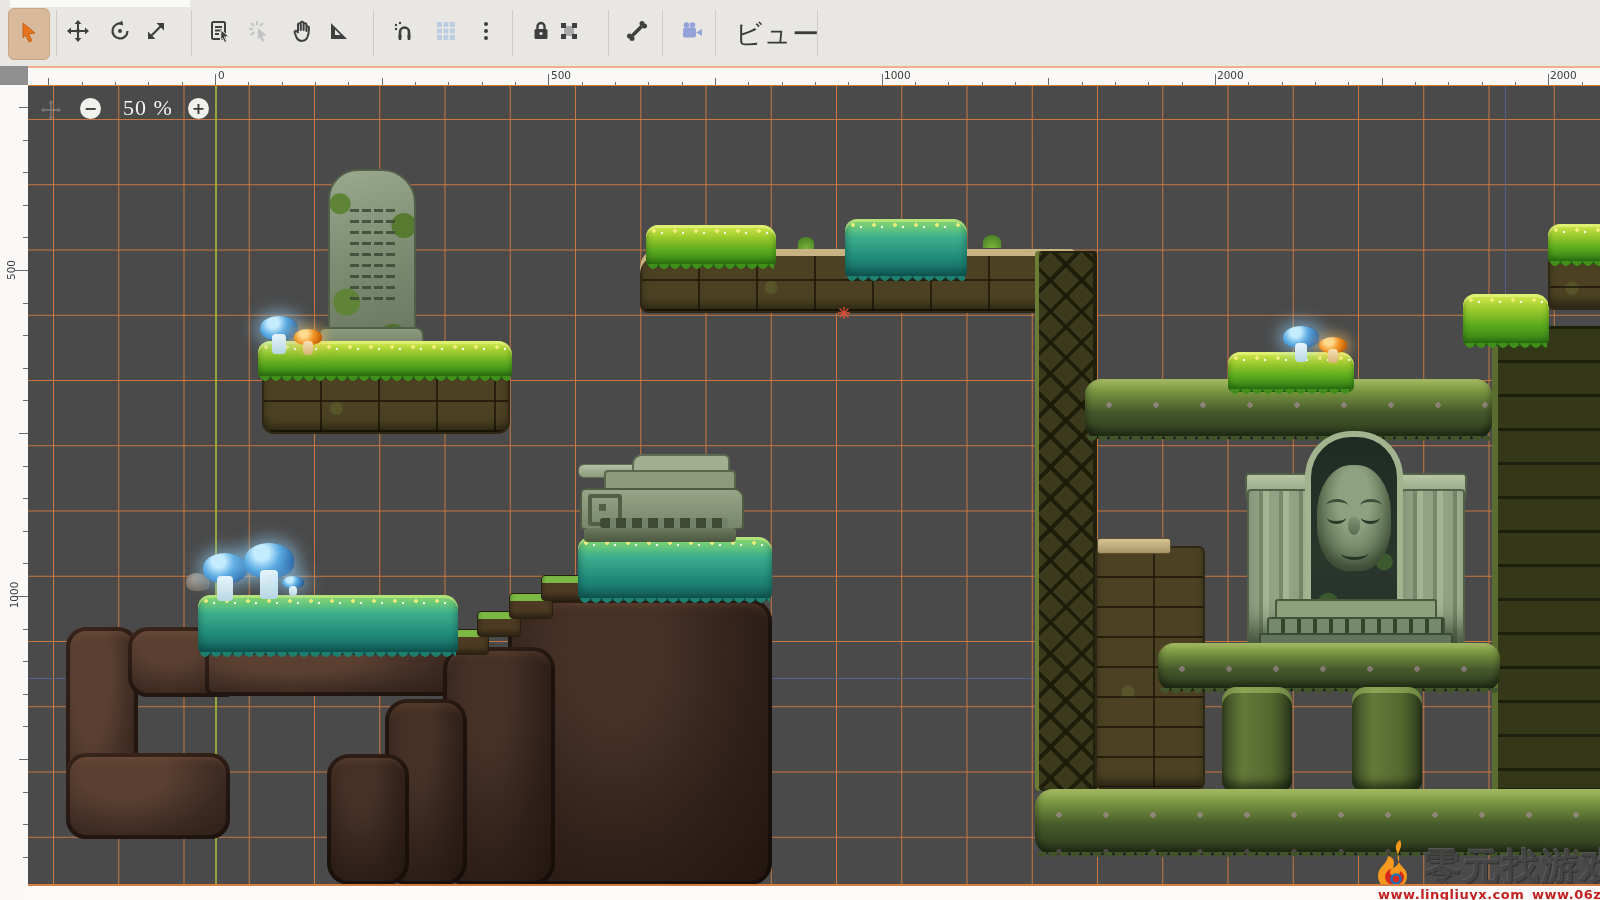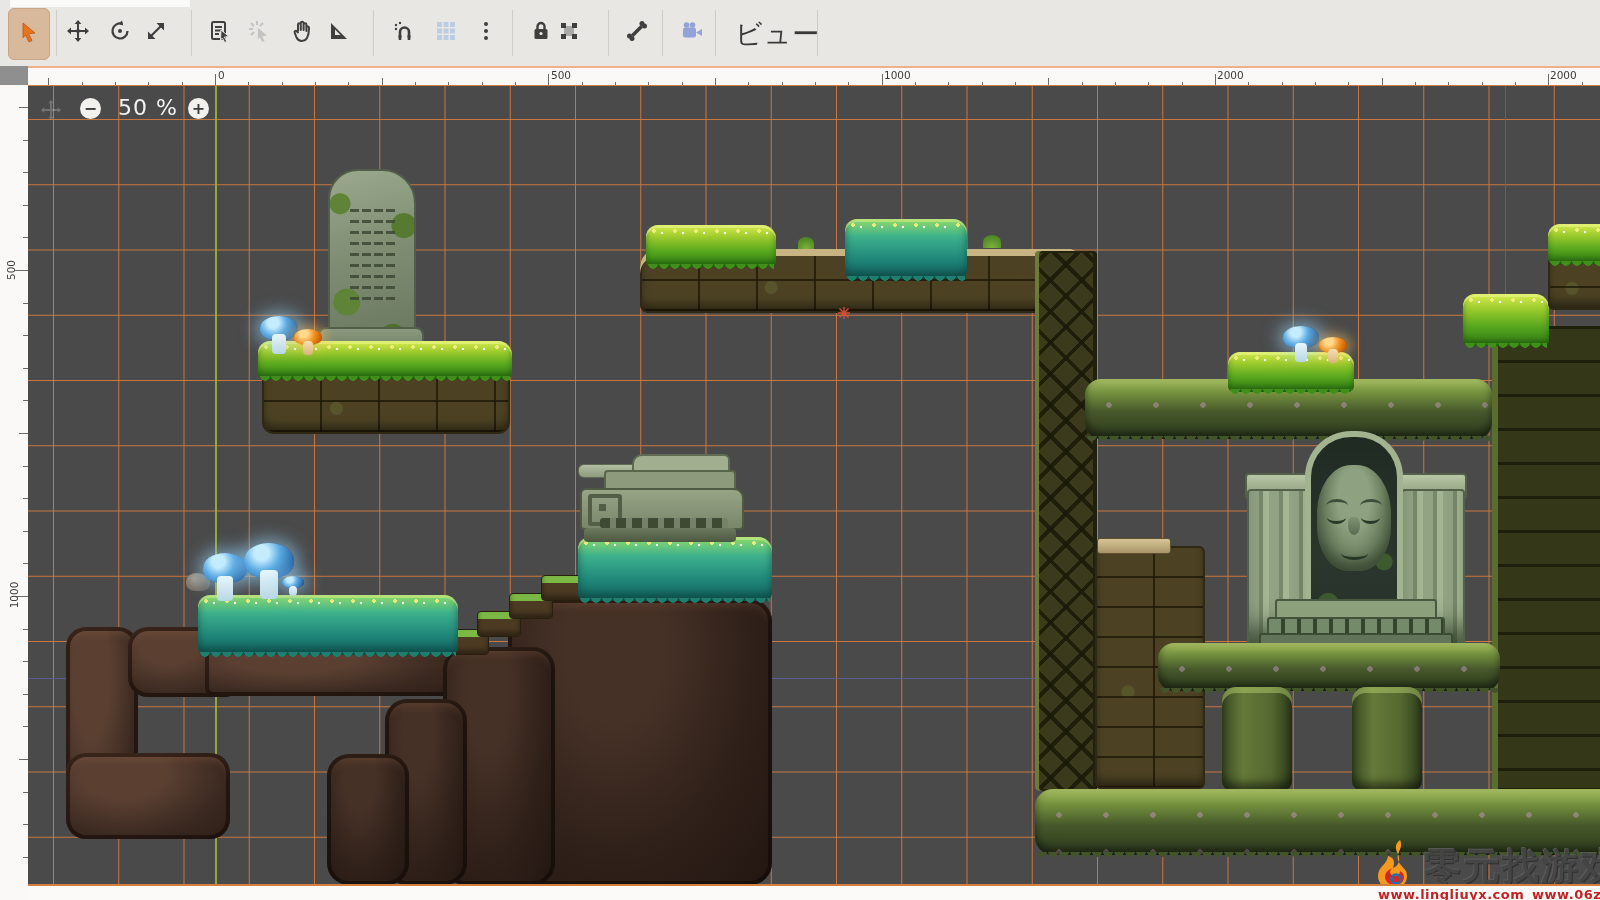--- a/index.html
+++ b/index.html
@@ -33,21 +33,21 @@
     background-size:65.25px 65.25px;background-position:25px 33px;}
   #bottom-strip{position:absolute;left:28px;top:884px;width:1572px;height:16px;background:#fbfaf9;border-top:2px solid #d37d3e;}
   #bottom-corner{position:absolute;left:0;top:884px;width:28px;height:16px;background:#faf9f7;}
 
   .axis-green{position:absolute;top:0;bottom:0;width:2px;background:#9cb13c;opacity:.9;}
   .guide{background:#5c629e;opacity:.85;}
 
   
   .zoom-btn{position:absolute;width:21px;height:21px;border-radius:50%;background:#f2f1ee;color:#3a3a3a;
     display:flex;align-items:center;justify-content:center;font-size:16px;font-weight:bold;line-height:1;cursor:pointer;}
-  .zoom-text{position:absolute;color:#f3f3f3;font-size:22px;letter-spacing:1px;}
+  .zoom-text{position:absolute;color:#f3f3f3;font-size:22px;letter-spacing:1px;font-family:Liberation Serif, serif;}
   .ghost-move{opacity:.28;}
 
   
   .grass-lime{background:linear-gradient(#d8ec52 0%,#9ecb2d 28%,#58a81e 62%,#2f7a14 100%);
     border-radius:12px 14px 6px 6px;box-shadow:inset 0 3px 0 rgba(240,250,150,.5), inset 0 -5px 6px rgba(20,70,10,.55);}
   .grass-lime::after, .grass-teal::after, .moss-beam::after{content:"";position:absolute;left:2px;right:2px;bottom:-9px;height:12px;
     background:radial-gradient(circle at 5px 0px, var(--fr) 0 4.5px, transparent 5px);background-size:11px 12px;background-repeat:repeat-x;}
   .grass-lime{--fr:#3f8f1a;}
   .grass-teal{--fr:#1e7f6f;background:linear-gradient(#8fdc6a 0%,#3db08d 30%,#1f8678 68%,#145f5c 100%);
     border-radius:12px 14px 8px 8px;box-shadow:inset 0 3px 0 rgba(235,245,140,.45), inset 0 -6px 8px rgba(8,55,50,.6);}

